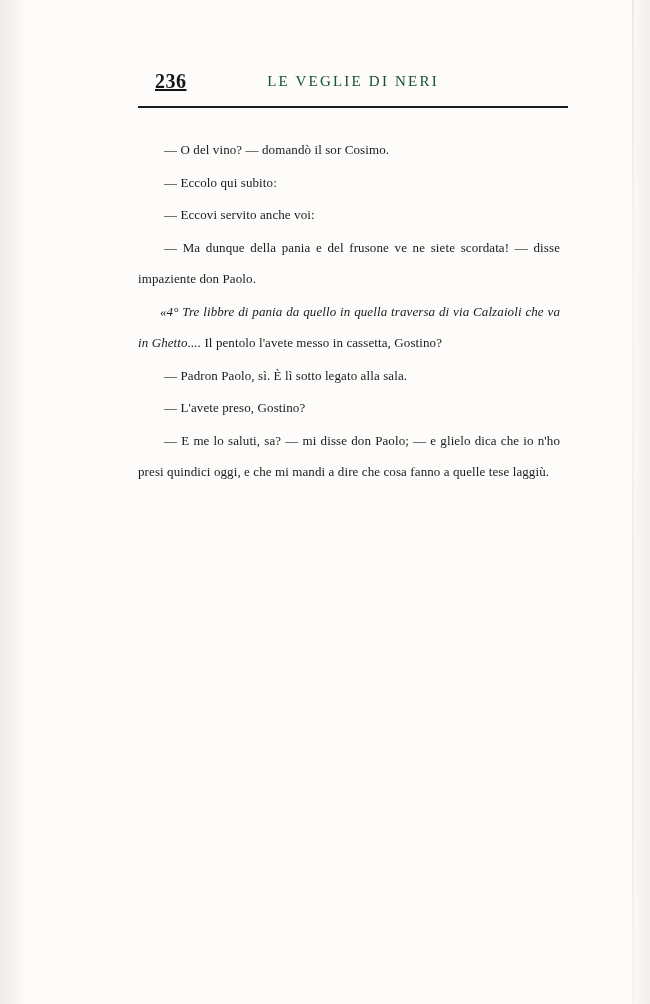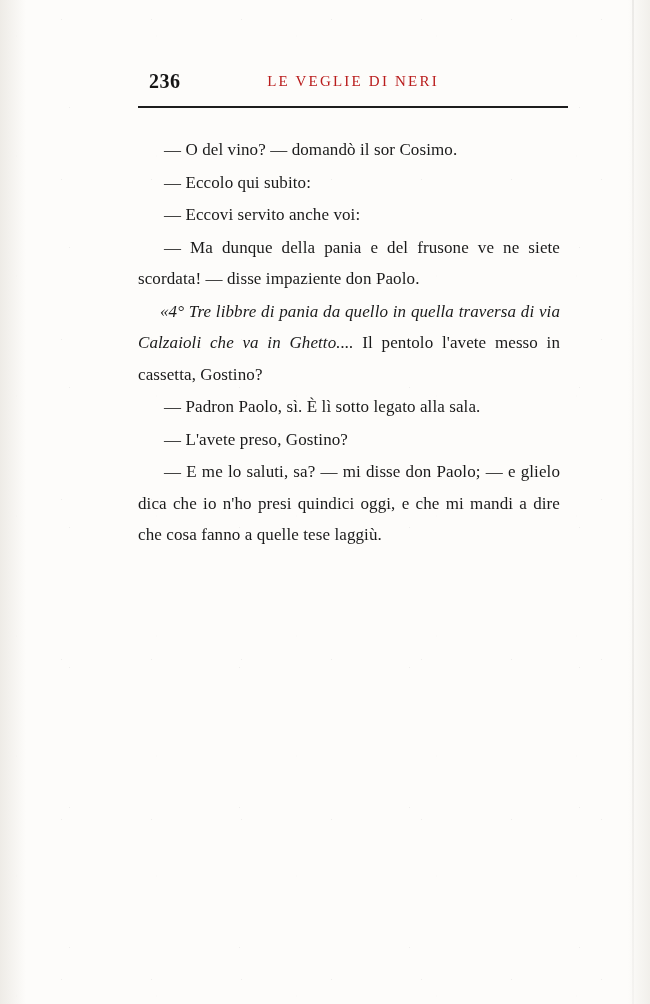--- a/index.html
+++ b/index.html
@@ -56,48 +56,49 @@
     width: 430px;
   }
 
   .running-head {
     position: relative;
     height: 30px;
     margin-bottom: 2px;
   }
   .folio {
     position: absolute;
-    left: 11px;
+    left: 17px;
     top: 2px;
     font-size: 20px;
     font-weight: 700;
     letter-spacing: .5px;
     color: #151515;
+    text-decoration: underline;
   }
   .head-title {
     position: absolute;
     left: 0;
     right: 0;
     top: 5px;
     text-align: center;
     font-size: 15px;
     letter-spacing: 2.2px;
-    color: #b91c1c;
+    color: #14532d;
   }
 
   .rule {
     height: 0;
     border-top: 2px solid #1d1d1d;
     margin: 8px 0 26px 0;
     width: 430px;
   }
 
   p {
     margin: 0 8px 1px 0;
-    font-size: 17px;
+    font-size: 13px;
     line-height: 31.5px;
     text-align: justify;
     text-justify: inter-word;
     letter-spacing: .1px;
   }
   p.indent {
     text-indent: 26px;
   }
   p.quote {
     font-style: italic;

